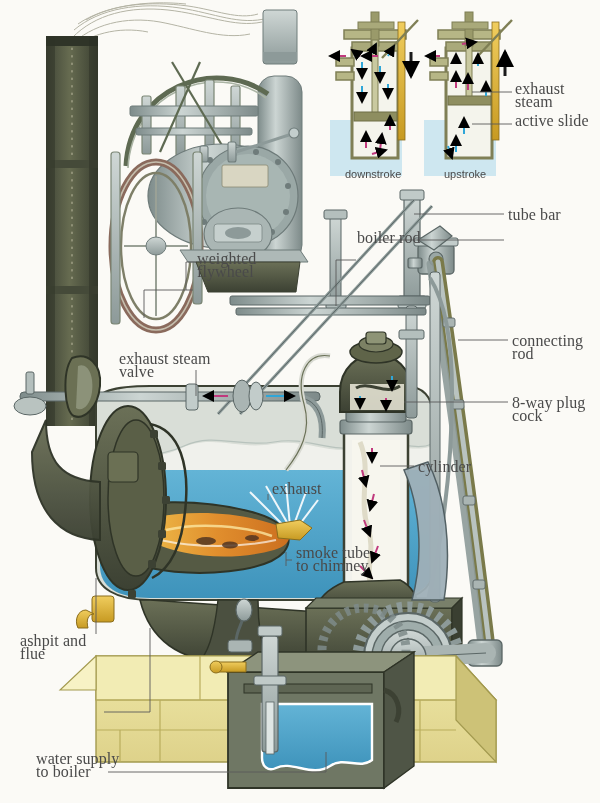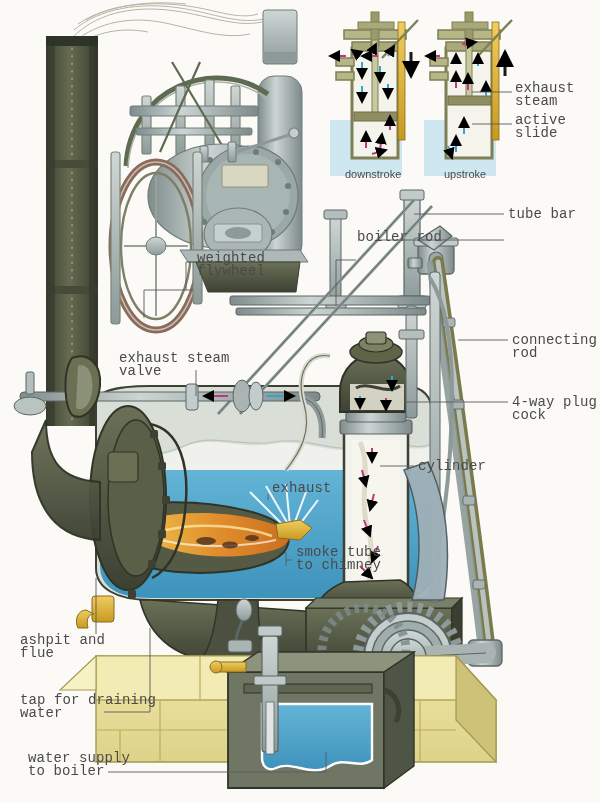--- a/index.html
+++ b/index.html
@@ -1,21 +1,21 @@
 <!DOCTYPE html>
 <html><head>
 <meta charset="utf-8">
 <title>Beam Engine Cutaway Illustration</title>
 <style>
   html,body{margin:0;padding:0;background:#fff;}
   body{font-family:"Liberation Sans","DejaVu Sans",sans-serif;}
   #page{position:relative;width:600px;height:803px;background:#fbfaf6;overflow:hidden;}
   #art{position:absolute;left:0;top:0;width:600px;height:803px;}
-  .lbl{position:absolute;color:#4a4a4a;font-size:14px;line-height:13px;
-       letter-spacing:.1px;white-space:pre-line;font-family:Liberation Mono, monospace;}
+  .lbl{position:absolute;color:#4a4a4a;font-size:16px;line-height:13px;
+       letter-spacing:.1px;white-space:pre-line;font-family:Liberation Serif, serif;}
 </style>
 </head>
 <body>
 
 <div id="page">
 
   <svg id="art" viewBox="0 0 600 803">
     <defs>
       <linearGradient id="gIron" x1="0" y1="0" x2="1" y2="0">
         <stop offset="0" stop-color="#3f4436"></stop>
@@ -526,30 +526,28 @@
 
       <path d="M108,772 L326,772"></path>
       <path d="M326,772 L326,752"></path>
     </g>
   </svg>
 
   <div class="lbl" style="left:515px;top:82px">exhaust steam</div>
   <div class="lbl" style="left:515px;top:114px">active slide</div>
   <div class="lbl" style="left:508px;top:208px">tube bar</div>
   <div class="lbl" style="left:512px;top:334px">connecting rod</div>
-  <div class="lbl" style="left:512px;top:396px">4-way plug cock</div>
+  <div class="lbl" style="left:512px;top:396px">8-way plug cock</div>
   <div class="lbl" style="left:418px;top:460px">cylinder</div>
   <div class="lbl" style="left:357px;top:231px">boiler rod</div>
   <div class="lbl" style="left:197px;top:252px">weighted
 flywheel</div>
   <div class="lbl" style="left:119px;top:352px">exhaust steam
 valve</div>
   <div class="lbl" style="left:272px;top:482px">exhaust</div>
   <div class="lbl" style="left:296px;top:546px">smoke tube
 to chimney</div>
   <div class="lbl" style="left:20px;top:634px">ashpit and
 flue</div>
-  <div class="lbl" style="left:20px;top:694px">tap for draining
-water</div>
-  <div class="lbl" style="left:28px;top:752px">water supply
+  <div class="lbl" style="left:36px;top:752px">water supply
 to boiler</div>
 
 </div>
 
 </body></html>

